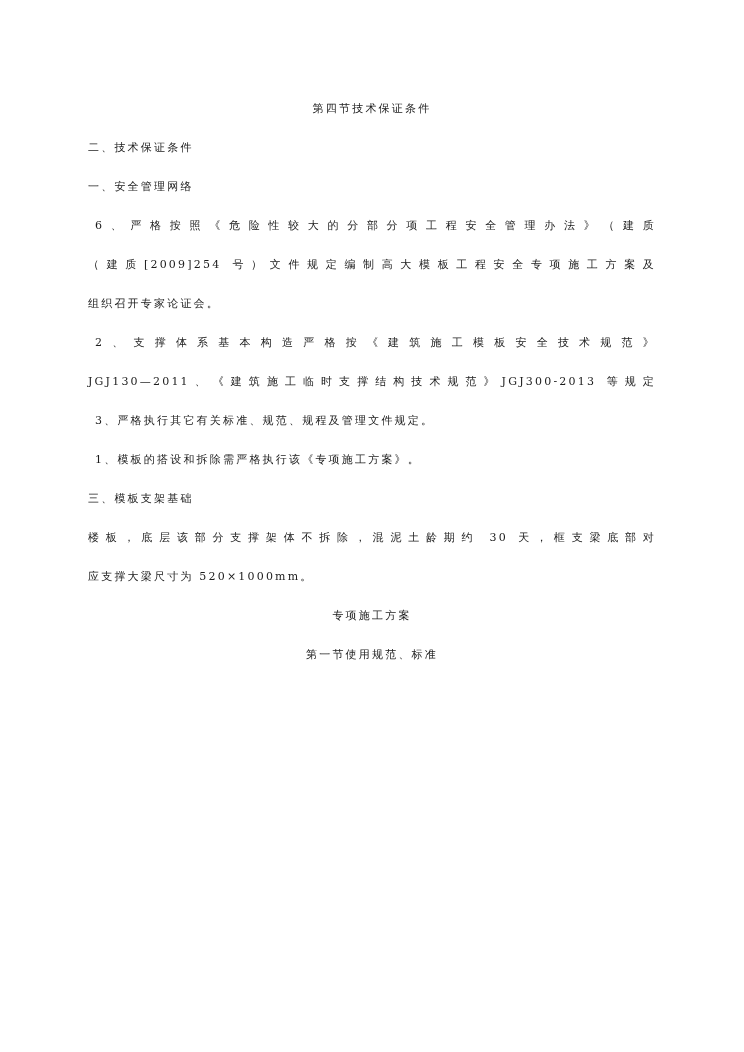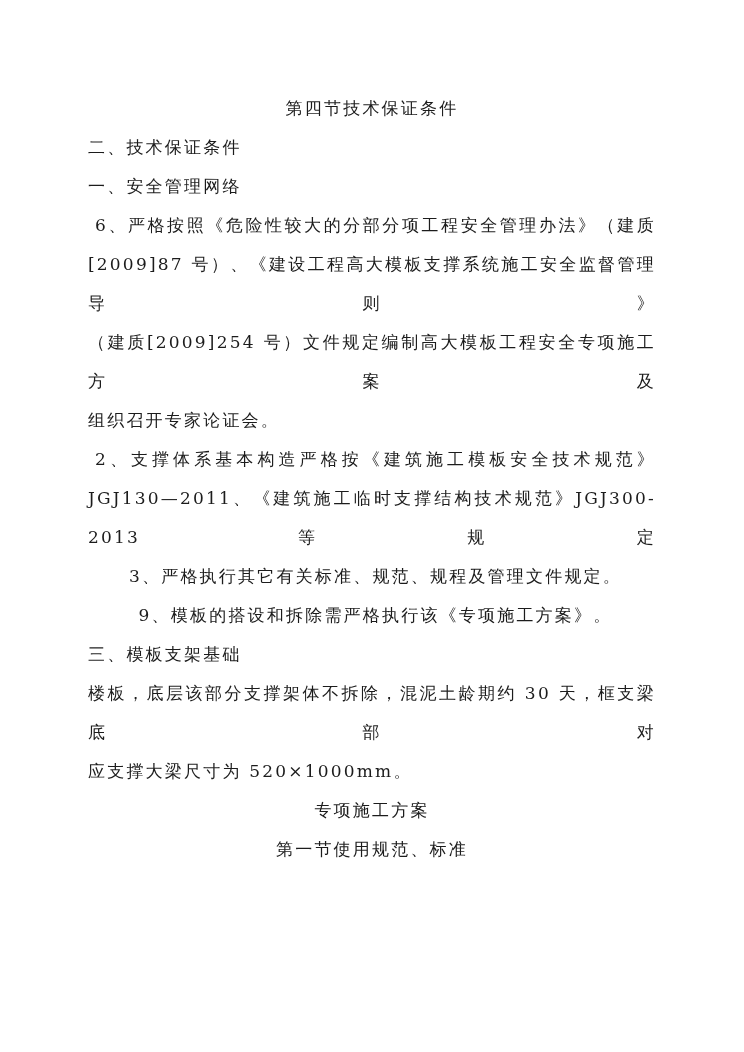--- a/index.html
+++ b/index.html
@@ -9,55 +9,54 @@
     font-family: "DejaVu Serif", "Liberation Serif", serif;
   }
   .page {
     position: relative;
     width: 744px; height: 1052px;
     margin: 0 auto;
     background: #ffffff;
     box-sizing: border-box;
     padding: 89px 88px 0 88px;
     color: #1c1c1c;
-    font-size: 17px;
+    font-size: 11px;
     line-height: 39px;
     letter-spacing: 2.2px;
     overflow: hidden;
   }
   .line { width: 568px; text-align: left; }
   .center { text-align: center; }
   .stretch {
     text-align: justify;
     text-align-last: justify;
     -moz-text-align-last: justify;
   }
-  .ind1 { text-indent: 7px; text-align: center; }   
+  .ind1 { text-indent: 7px; }   
   .ind2 { text-indent: 35px; }
 </style>
 </head>
 <body>
 
 <div class="page">
 
   <div class="line center">第四节技术保证条件</div>
 
   <div class="line">二、技术保证条件</div>
   <div class="line">一、安全管理网络</div>
 
   <div class="line stretch ind1">6、严格按照《危险性较大的分部分项工程安全管理办法》（建质</div>
-  <div class="line stretch">[2009]87 号）、《建设工程高大模板支撑系统施工安全监督管理导则》</div>
   <div class="line stretch">（建质[2009]254 号）文件规定编制高大模板工程安全专项施工方案及</div>
   <div class="line">组织召开专家论证会。</div>
 
   <div class="line stretch ind1">2、支撑体系基本构造严格按《建筑施工模板安全技术规范》</div>
   <div class="line stretch">JGJ130—2011、《建筑施工临时支撑结构技术规范》JGJ300-2013 等规定</div>
 
   <div class="line ind1">3、严格执行其它有关标准、规范、规程及管理文件规定。</div>
-  <div class="line ind1">9、模板的搭设和拆除需严格执行该《专项施工方案》。</div>
+  <div class="line ind1">1、模板的搭设和拆除需严格执行该《专项施工方案》。</div>
 
   <div class="line">三、模板支架基础</div>
 
   <div class="line stretch">楼板，底层该部分支撑架体不拆除，混泥土龄期约 30 天，框支梁底部对</div>
   <div class="line">应支撑大梁尺寸为 520×1000mm。</div>
 
   <div class="line center">专项施工方案</div>
   <div class="line center">第一节使用规范、标准</div>
 
 </div>

